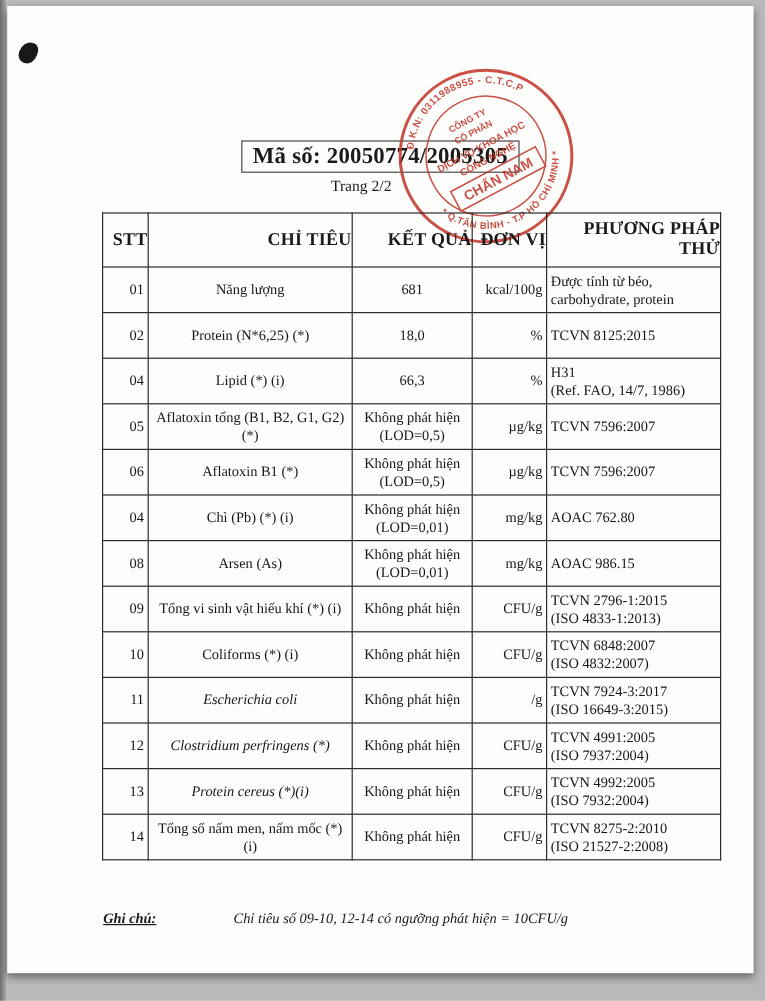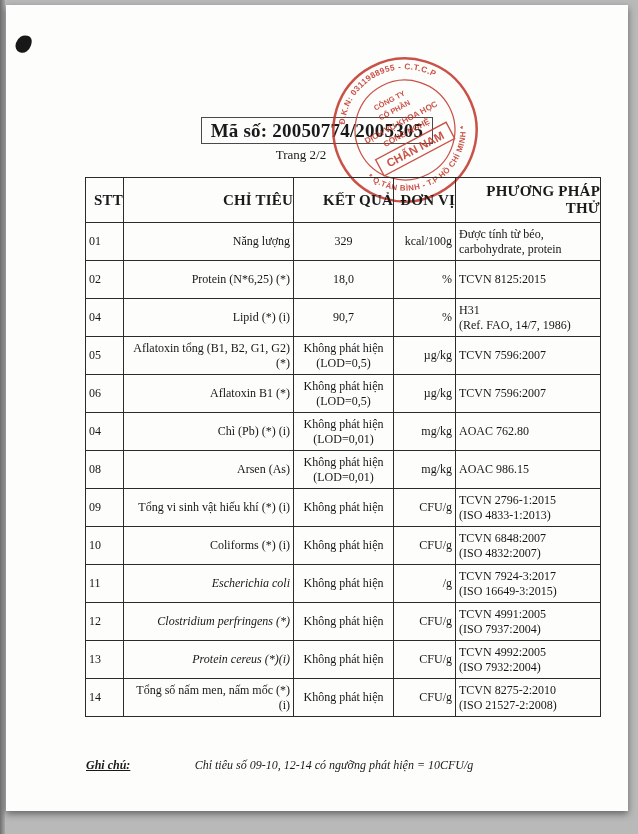--- a/index.html
+++ b/index.html
@@ -66,22 +66,22 @@
     text-align:right;
     letter-spacing:.2px;
   }
   table.results td {
     height:38px;
     font-size:12px;
     line-height:14.5px;
     color:#161616;
     padding:2px 3px;
   }
-  td.c-stt { text-align:left; }
-  td.c-chitieu { text-align:right; padding-left:8px;margin-left:40px; }
+  td.c-stt { text-align:right; }
+  td.c-chitieu { text-align:center; padding-left:8px;margin-left:40px; }
   td.c-ketqua { text-align:center; white-space:pre-line; }
   td.c-donvi { text-align:right; }
   td.c-method { text-align:left; padding-left:8px; white-space:pre-line; }
   .italic { font-style:italic; }
   .footnote {
     position:absolute; top:753px; left:0; width:100%;
     font-size:12px;
     padding-left:22px;
   }
   .ghichu {
@@ -151,36 +151,36 @@
         <th>CHỈ TIÊU</th>
         <th>KẾT QUẢ</th>
         <th>ĐƠN VỊ</th>
         <th>PHƯƠNG PHÁP THỬ</th>
       </tr>
     </thead>
     <tbody>
         <tr>
       <td class="c-stt">01</td>
       <td class="c-chitieu">Năng lượng</td>
-      <td class="c-ketqua">329</td>
+      <td class="c-ketqua">681</td>
       <td class="c-donvi">kcal/100g</td>
       <td class="c-method">Được tính từ béo,
 carbohydrate, protein</td>
     </tr>
         <tr>
       <td class="c-stt">02</td>
       <td class="c-chitieu">Protein (N*6,25) (*)</td>
       <td class="c-ketqua">18,0</td>
       <td class="c-donvi">%</td>
       <td class="c-method">TCVN 8125:2015</td>
     </tr>
         <tr>
       <td class="c-stt">04</td>
       <td class="c-chitieu">Lipid (*) (i)</td>
-      <td class="c-ketqua">90,7</td>
+      <td class="c-ketqua">66,3</td>
       <td class="c-donvi">%</td>
       <td class="c-method">H31
 (Ref. FAO, 14/7, 1986)</td>
     </tr>
         <tr>
       <td class="c-stt">05</td>
       <td class="c-chitieu">Aflatoxin tổng (B1, B2, G1, G2) (*)</td>
       <td class="c-ketqua">Không phát hiện
 (LOD=0,5)</td>
       <td class="c-donvi">µg/kg</td>

